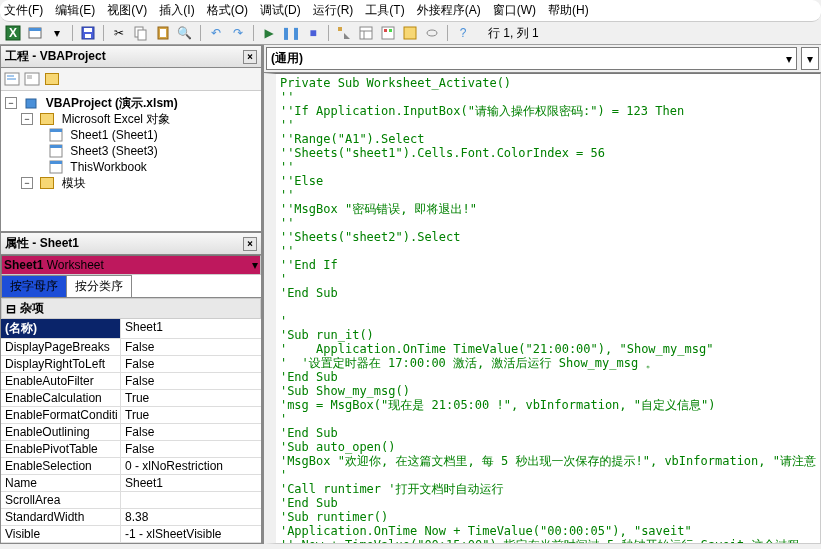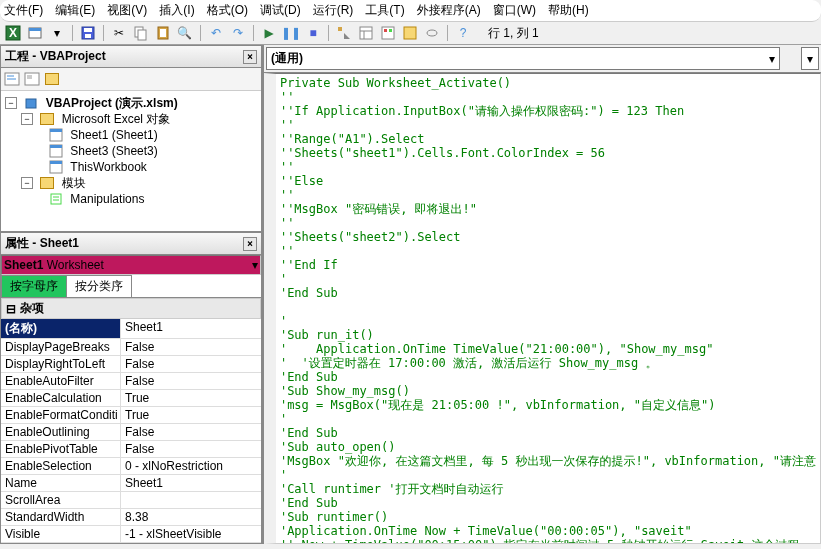--- a/index.html
+++ b/index.html
@@ -13,30 +13,30 @@
 .left{width:264px;display:flex;flex-direction:column;border-right:2px solid #888;}
 .panel{border:1px solid #888;background:#fff;display:flex;flex-direction:column;margin:0;}
 .panel-title{background:linear-gradient(#f8f8f8,#e0e0e0);border-bottom:1px solid #888;padding:2px 4px;display:flex;align-items:center;justify-content:space-between;font-weight:bold;}
 .panel-title .xbtn{width:14px;height:14px;border:1px solid #888;background:#e8e8e8;text-align:center;line-height:11px;cursor:pointer;font-family:monospace;font-size:10px;}
 .proj-toolbar{background:#f4f4f4;border-bottom:1px solid #ccc;padding:2px;display:flex;gap:2px;}
 .tree{padding:4px;overflow:auto;line-height:16px;}
 .tree-row{display:flex;align-items:center;gap:2px;white-space:nowrap;}
 .tree-row .ind{display:inline-block;}
 .prop-name{border:1px inset #ccc;padding:2px;background:#be185d;}
 .tabs{display:flex;border-bottom:1px solid #888;}
-.tab{border:1px solid #888;border-bottom:none;padding:2px 8px;background:#22c55e;margin-right:-1px;cursor:pointer;}
+.tab{border:1px solid #888;border-bottom:none;padding:2px 8px;background:#1d4ed8;margin-right:-1px;cursor:pointer;}
 .tab.active{background:#fff;}
 .prop-grid{flex:1;overflow:auto;background:#fff;}
 .cat-hdr{background:#e8e8e8;font-weight:bold;padding:1px 4px;border:1px solid #ccc;display:flex;align-items:center;gap:4px;}
 .prow{display:flex;border-bottom:1px solid #ddd;}
 .prow .pn{width:120px;padding:1px 4px;border-right:1px solid #ddd;}
 .prow .pv{flex:1;padding:1px 4px;}
 .prow.sel .pn{background:#0a246a;color:#fff;font-weight:bold;}
 .right{flex:1;display:flex;flex-direction:column;background:#888;}
-.code-hdr{background:#f0f0f0;border-bottom:1px solid #888;padding:2px;display:flex;gap:21px;}
+.code-hdr{background:#f0f0f0;border-bottom:1px solid #888;padding:2px;display:flex;gap:4px;}
 .dd{border:1px solid #7a7a7a;background:#fff;padding:2px 4px;flex:1;display:flex;justify-content:space-between;align-items:center;}
 .code{flex:1;background:#fff;border:1px inset #ccc;overflow:auto;padding:2px 4px;font-family:"SimSun",monospace;font-size:12px;line-height:14px;color:#008000;white-space:pre;border-left:12px solid #f0f0f0;}
 .folder-icon{width:14px;height:12px;background:#f7d774;border:1px solid #b8860b;}
 .box{width:12px;height:12px;border:1px solid #888;text-align:center;line-height:10px;font-size:9px;background:#fff;}
 .pos-text{margin-left:12px;}
 </style>
 </head>
 <body>
 
 <div class="menubar">
@@ -169,25 +169,20 @@
             </svg>&nbsp;<span>Sheet1 (Sheet1)</span></div>
         <div class="tree-row"><span class="ind" style="width:42px"></span><svg width="14" height="14">
               <rect x="1" y="1" width="12" height="12" fill="#fff" stroke="#888"></rect>
               <rect x="1" y="1" width="12" height="3" fill="#4a90d9"></rect>
             </svg>&nbsp;<span>Sheet3 (Sheet3)</span></div>
         <div class="tree-row"><span class="ind" style="width:42px"></span><svg width="14" height="14">
               <rect x="1" y="1" width="12" height="12" fill="#fff" stroke="#888"></rect>
               <rect x="1" y="1" width="12" height="3" fill="#4a90d9"></rect>
             </svg>&nbsp;<span>ThisWorkbook</span></div>
         <div class="tree-row"><span class="ind" style="width:14px"></span><span class="box">−</span>&nbsp;<div class="folder-icon"></div>&nbsp;<span>模块</span></div>
-        <div class="tree-row"><span class="ind" style="width:42px"></span><svg width="14" height="14">
-              <rect x="2" y="2" width="10" height="10" fill="#fff" stroke="#4ad94a"></rect>
-              <line x1="4" y1="5" x2="10" y2="5" stroke="#4ad94a"></line>
-              <line x1="4" y1="8" x2="10" y2="8" stroke="#4ad94a"></line>
-            </svg>&nbsp;<span>Manipulations</span></div>
       </div>
     </div>
 
     <div class="panel" style="flex:1">
       <div class="panel-title">
         <span>属性 - Sheet1</span>
         <span class="xbtn">×</span>
       </div>
       <div class="prop-name"><b>Sheet1</b><span> Worksheet</span><span style="float:right">▾</span></div>
       <div class="tabs">

